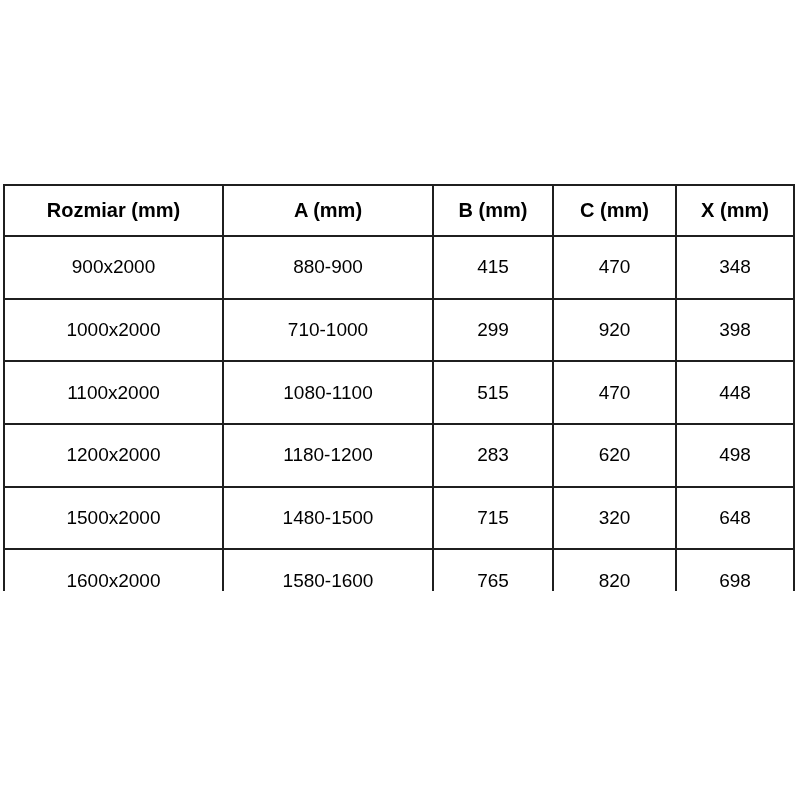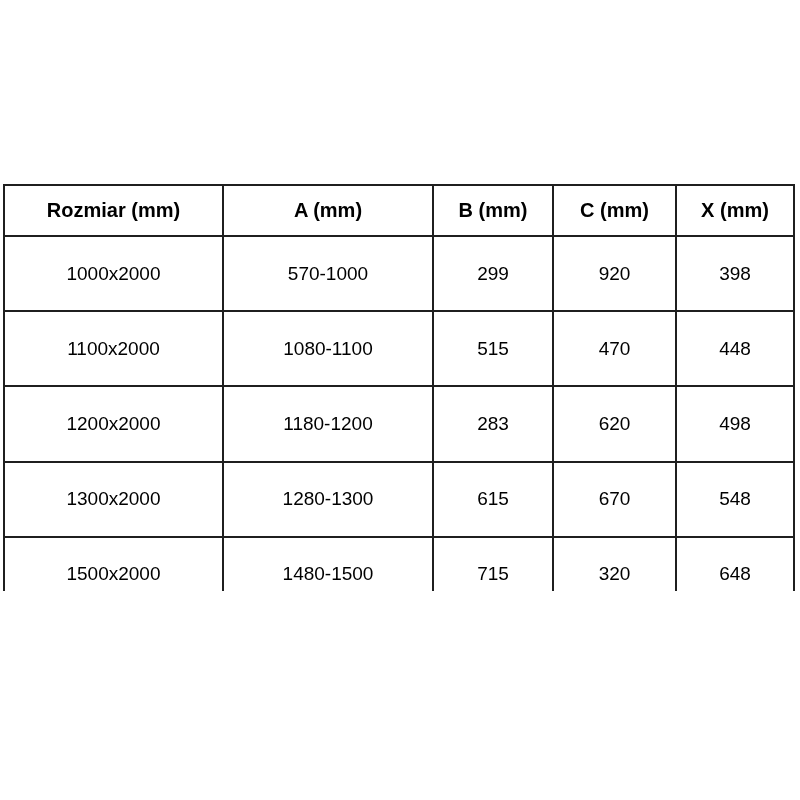--- a/index.html
+++ b/index.html
@@ -63,49 +63,56 @@
       <tr>
         <th>Rozmiar (mm)</th>
         <th>A (mm)</th>
         <th>B (mm)</th>
         <th>C (mm)</th>
         <th>X (mm)</th>
       </tr>
     </thead>
     <tbody>
         <tr>
+          <td>900x2000</td>
+          <td>880-900</td>
+          <td>415</td>
+          <td>470</td>
+          <td>348</td>
+        </tr>
+        <tr>
           <td>1000x2000</td>
-          <td>570-1000</td>
+          <td>710-1000</td>
           <td>299</td>
           <td>920</td>
           <td>398</td>
         </tr>
         <tr>
           <td>1100x2000</td>
           <td>1080-1100</td>
           <td>515</td>
           <td>470</td>
           <td>448</td>
         </tr>
         <tr>
           <td>1200x2000</td>
           <td>1180-1200</td>
           <td>283</td>
           <td>620</td>
           <td>498</td>
         </tr>
         <tr>
-          <td>1300x2000</td>
-          <td>1280-1300</td>
-          <td>615</td>
-          <td>670</td>
-          <td>548</td>
-        </tr>
-        <tr>
           <td>1500x2000</td>
           <td>1480-1500</td>
           <td>715</td>
           <td>320</td>
           <td>648</td>
         </tr>
+        <tr>
+          <td>1600x2000</td>
+          <td>1580-1600</td>
+          <td>765</td>
+          <td>820</td>
+          <td>698</td>
+        </tr>
       </tbody>
   </table>
 </div>
 
 </body></html>

